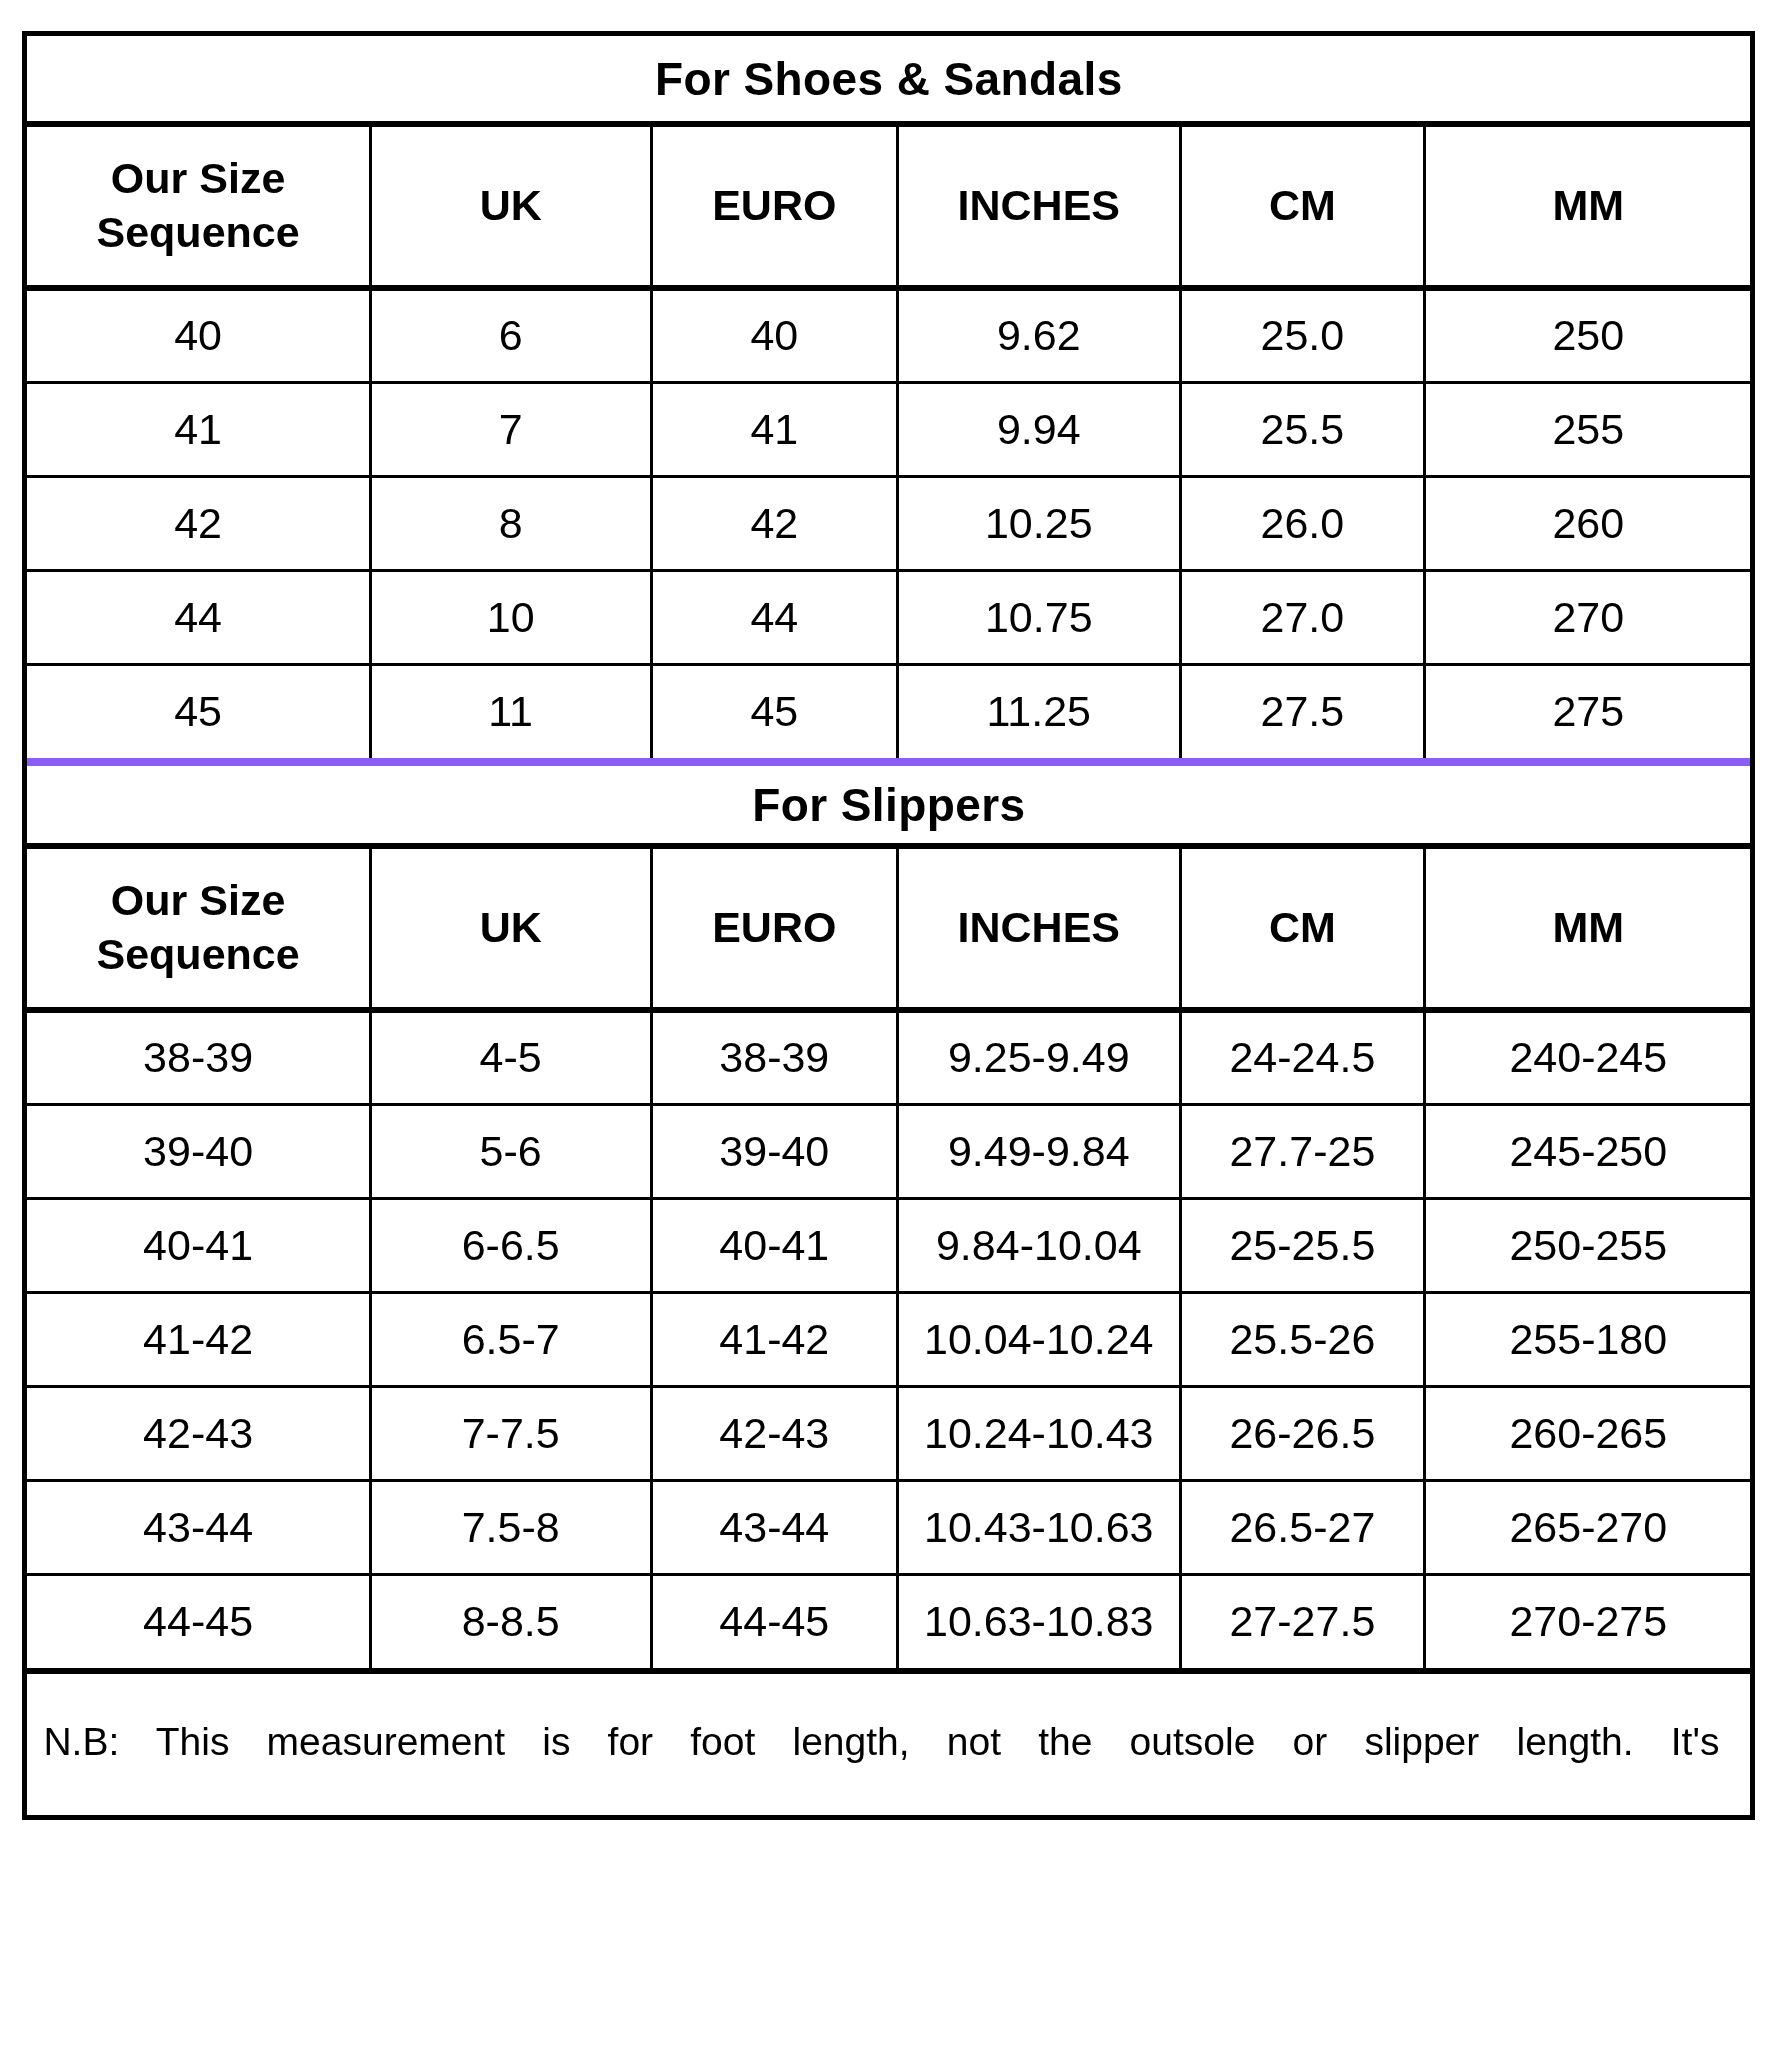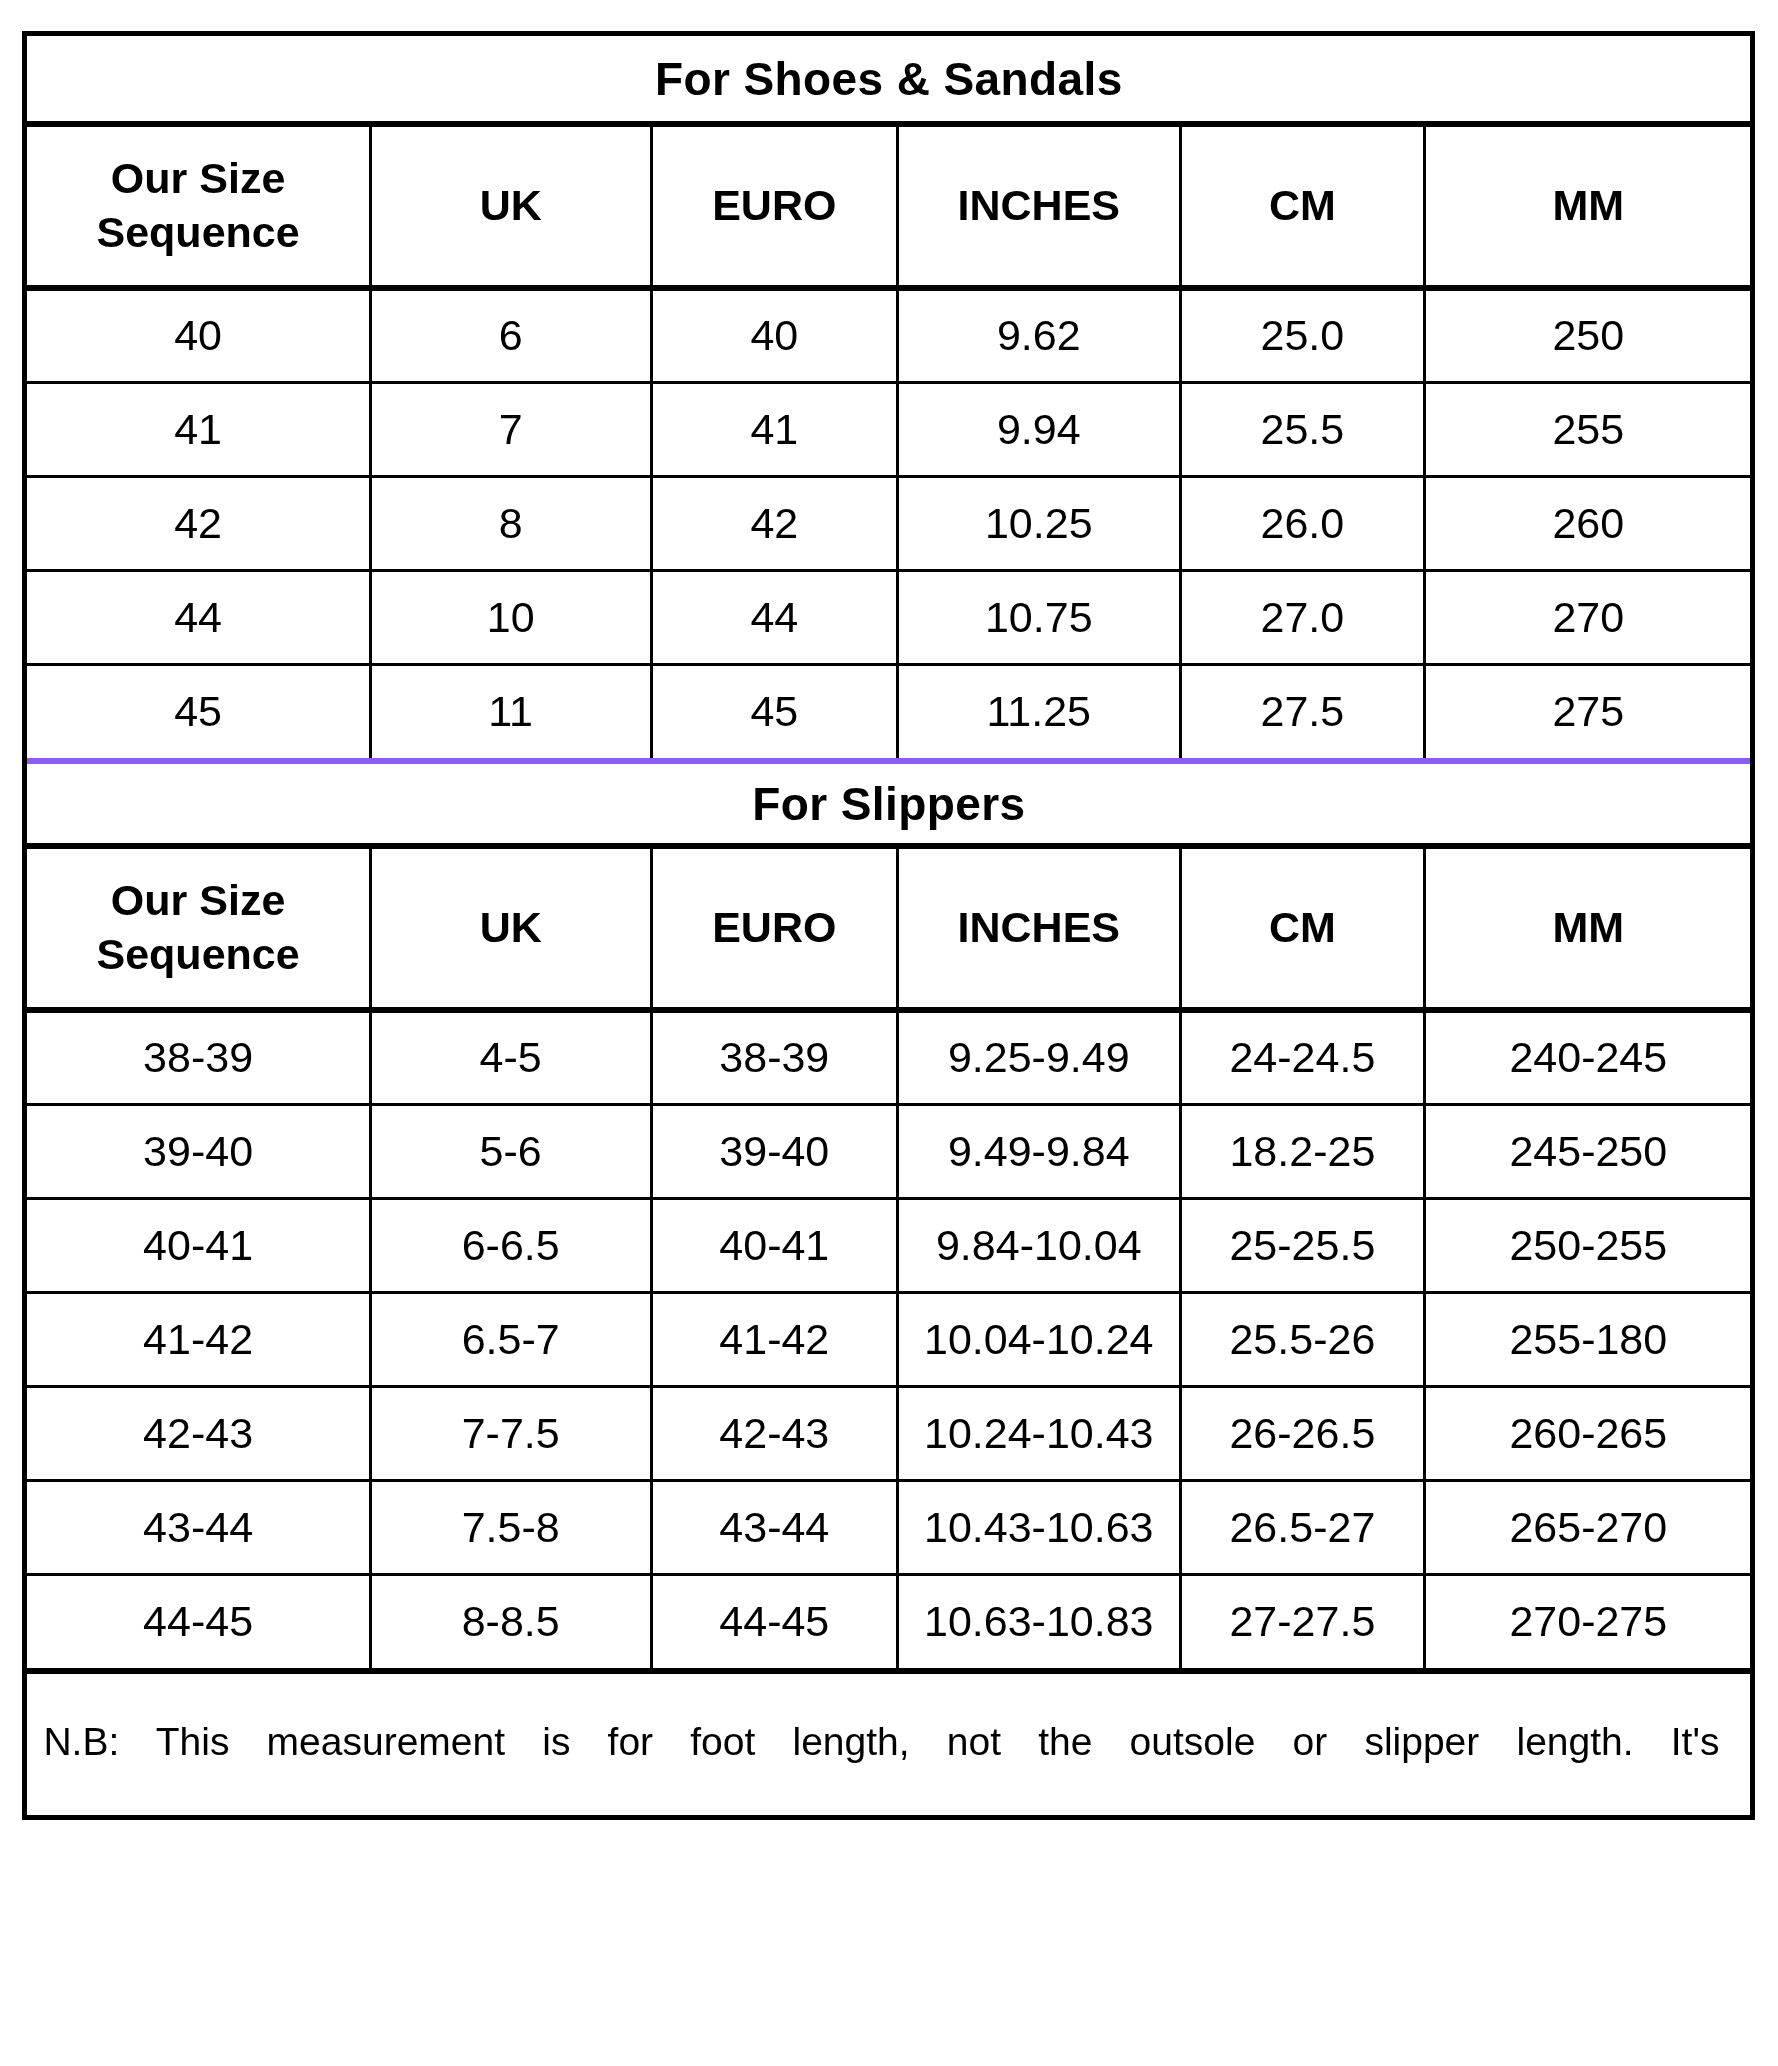--- a/index.html
+++ b/index.html
@@ -24,21 +24,21 @@
     background: #fdba74;
   }
   .section-title {
     height: 91px;
     display: flex;
     align-items: center;
     justify-content: center;
     font-size: 46px;
     font-weight: bold;
     letter-spacing: 0.4px;
-    border-top: 6px solid #8b5cf6;
+    border-top: 8px solid #8b5cf6;
     border-bottom: 6px solid #000000;
     background: #ffffff;
   }
   .section-title.first {
     border-top: 0;
   }
   table.size-table {
     width: 100%;
     border-collapse: collapse;
     border-style: hidden; 
@@ -185,21 +185,21 @@
             <td>38-39</td>
             <td>9.25-9.49</td>
             <td>24-24.5</td>
             <td>240-245</td>
           </tr>
           <tr>
             <td>39-40</td>
             <td>5-6</td>
             <td>39-40</td>
             <td>9.49-9.84</td>
-            <td>18.2-25</td>
+            <td>27.7-25</td>
             <td>245-250</td>
           </tr>
           <tr>
             <td>40-41</td>
             <td>6-6.5</td>
             <td>40-41</td>
             <td>9.84-10.04</td>
             <td>25-25.5</td>
             <td>250-255</td>
           </tr>

